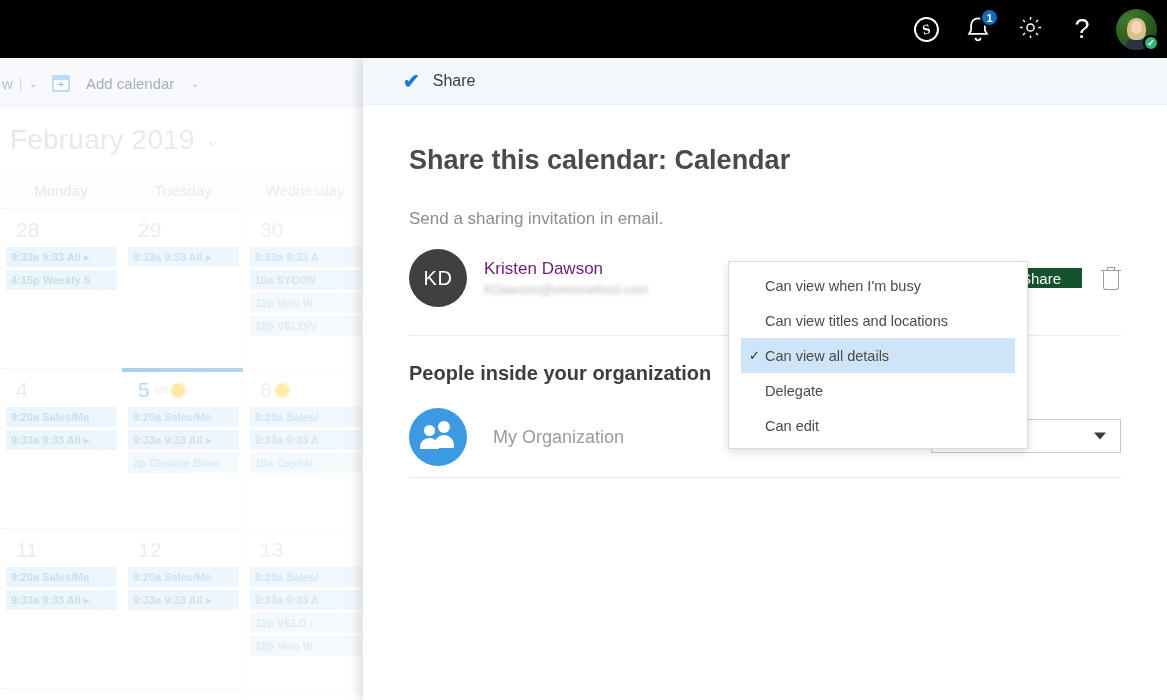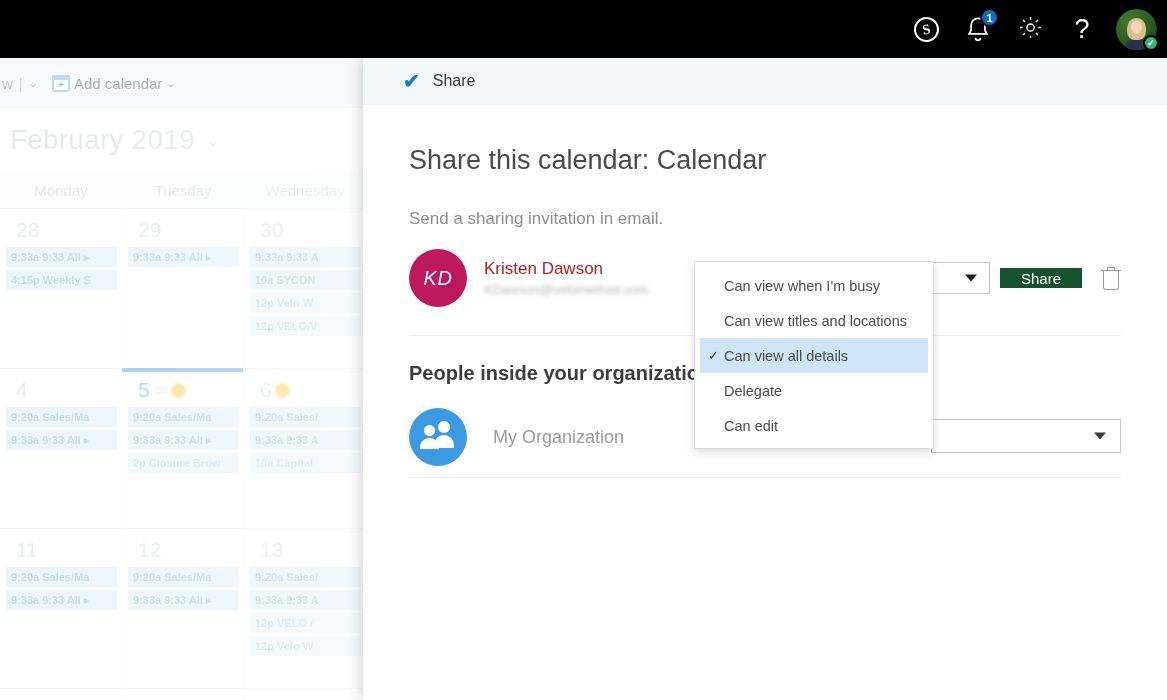--- a/index.html
+++ b/index.html
@@ -64,21 +64,21 @@
     color: #fff; font-size: 9px; font-weight: bold;
   }
 
   
   .cal-toolbar {
     position: absolute; left: 0; top: 58px; width: 1167px; height: 50px;
     background: #f7f9fc; display: flex; align-items: center;
     color: #9aa3ad; font-size: 15px;
   }
   .tool-item {
-    display: flex; align-items: center; gap: 4px; padding: 0 14px;
+    display: flex; align-items: center; gap: 16px; padding: 0 14px;
     height: 50px; color: #a7afb8; white-space: nowrap;
   }
   .tool-chevron { font-size: 11px; color: #b6bec6; }
   .cal-ico {
     width: 18px; height: 17px; border: 2px solid #bcdcf5; border-radius: 2px;
     position: relative; background: #fff;
   }
   .cal-ico::before {
     content: ""; position: absolute; left: -2px; right: -2px; top: -2px;
     height: 5px; background: #bcdcf5; border-radius: 2px 2px 0 0;
@@ -171,32 +171,32 @@
   }
   .done-bar {
     height: 47px; background: #f2f7fb; display: flex; align-items: center;
     padding-left: 40px; gap: 13px; border-bottom: 1px solid #e9eff5;
   }
   .done-check { color: #1b7ad6; font-size: 20px; font-weight: bold; line-height: 1; }
   .done-label { font-size: 16px; color: #3b3b3b; }
 
   .panel-body { padding: 40px 46px 0 46px; position: relative; }
   .panel-title {
-    font-size: 27px; color: #4a4a4a; font-weight: 400; margin-bottom: 33px;
+    font-size: 27px; color: #4a4a4a; font-weight: 700; margin-bottom: 33px;
   }
   .panel-sub { font-size: 17px; color: #8d8d8d; margin-bottom: 18px; }
 
   .person-row { display: flex; align-items: center; height: 62px; }
   .kd-avatar {
-    width: 58px; height: 58px; border-radius: 50%; background: #be185d;
+    width: 58px; height: 58px; border-radius: 50%; background: #404040;
     color: #fff; font-size: 20px; display: flex; align-items: center;
-    justify-content: center; flex: 0 0 58px; letter-spacing: .5px; font-style: italic;
+    justify-content: center; flex: 0 0 58px; letter-spacing: .5px;
   }
   .person-info { margin-left: 17px; flex: 0 0 250px; }
-  .person-name { font-size: 17px; color: #b91c1c; margin-bottom: 3px; }
+  .person-name { font-size: 17px; color: #701a75; margin-bottom: 3px; }
   .person-email {
     font-size: 13px; color: #b8b8b8; filter: blur(2.3px); user-select: none;
   }
 
   .perm-select {
     position: relative; width: 299px; height: 32px; border: 1px solid #c8c8c8;
     background: #fff; display: flex; align-items: center;
     padding: 0 10px; font-size: 14px; color: #555;
   }
   .perm-select .caret {
@@ -259,23 +259,23 @@
     width: 0; height: 0; border-left: 6px solid transparent;
     border-right: 6px solid transparent; border-top: 7px solid #3b3b3b;
   }
   .divider2 {
     position: absolute; left: 46px; right: 46px; top: 372px;
     height: 1px; background: #ececec;
   }
 
   
   .menu {
-    position: absolute; left: 694px; top: 261px; width: 240px; height: 188px;
+    position: absolute; left: 728px; top: 261px; width: 300px; height: 188px;
     background: #ffffff; border: 1px solid #dcdcdc;
-    box-shadow: 0 3px 9px rgba(0,0,0,.14); z-index: 50; padding: 6px 5px;
+    box-shadow: 0 3px 9px rgba(0,0,0,.14); z-index: 50; padding: 6px 12px;
   }
   .menu-item {
     height: 35px; display: flex; align-items: center; padding-left: 24px;
     font-size: 14.5px; color: #4b4b4b; position: relative;
   }
   .menu-item.checked { background: #cde5f6; }
   .menu-check {
     position: absolute; left: 8px; font-size: 13px; color: #2b2b2b;
   }
 </style>

